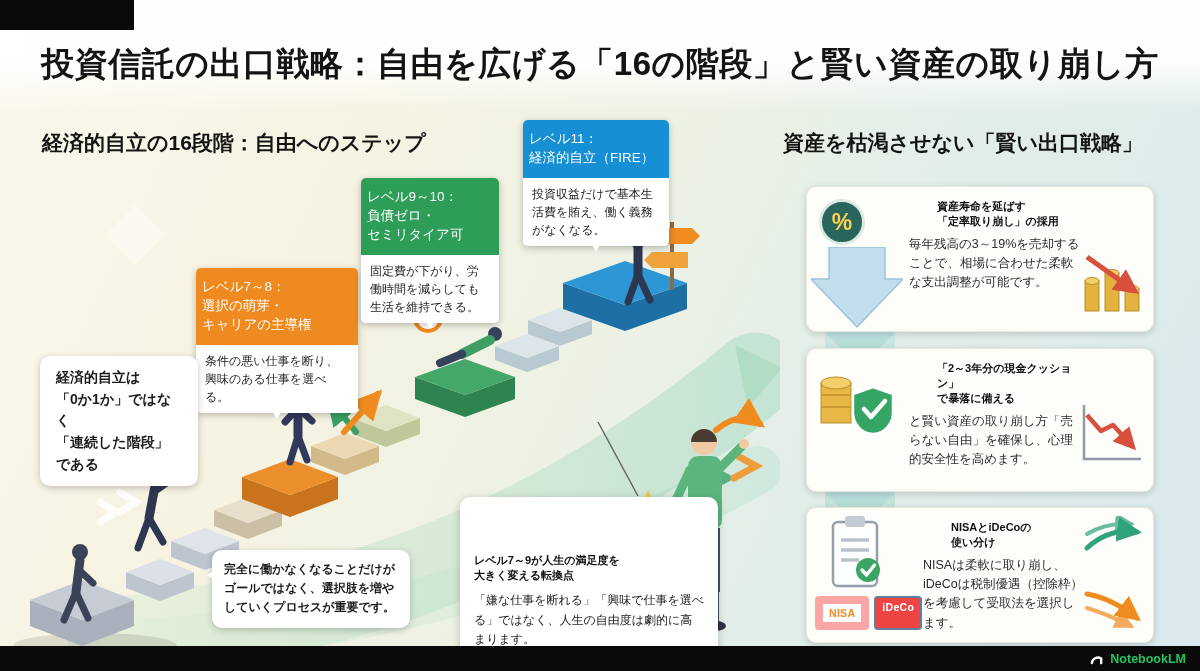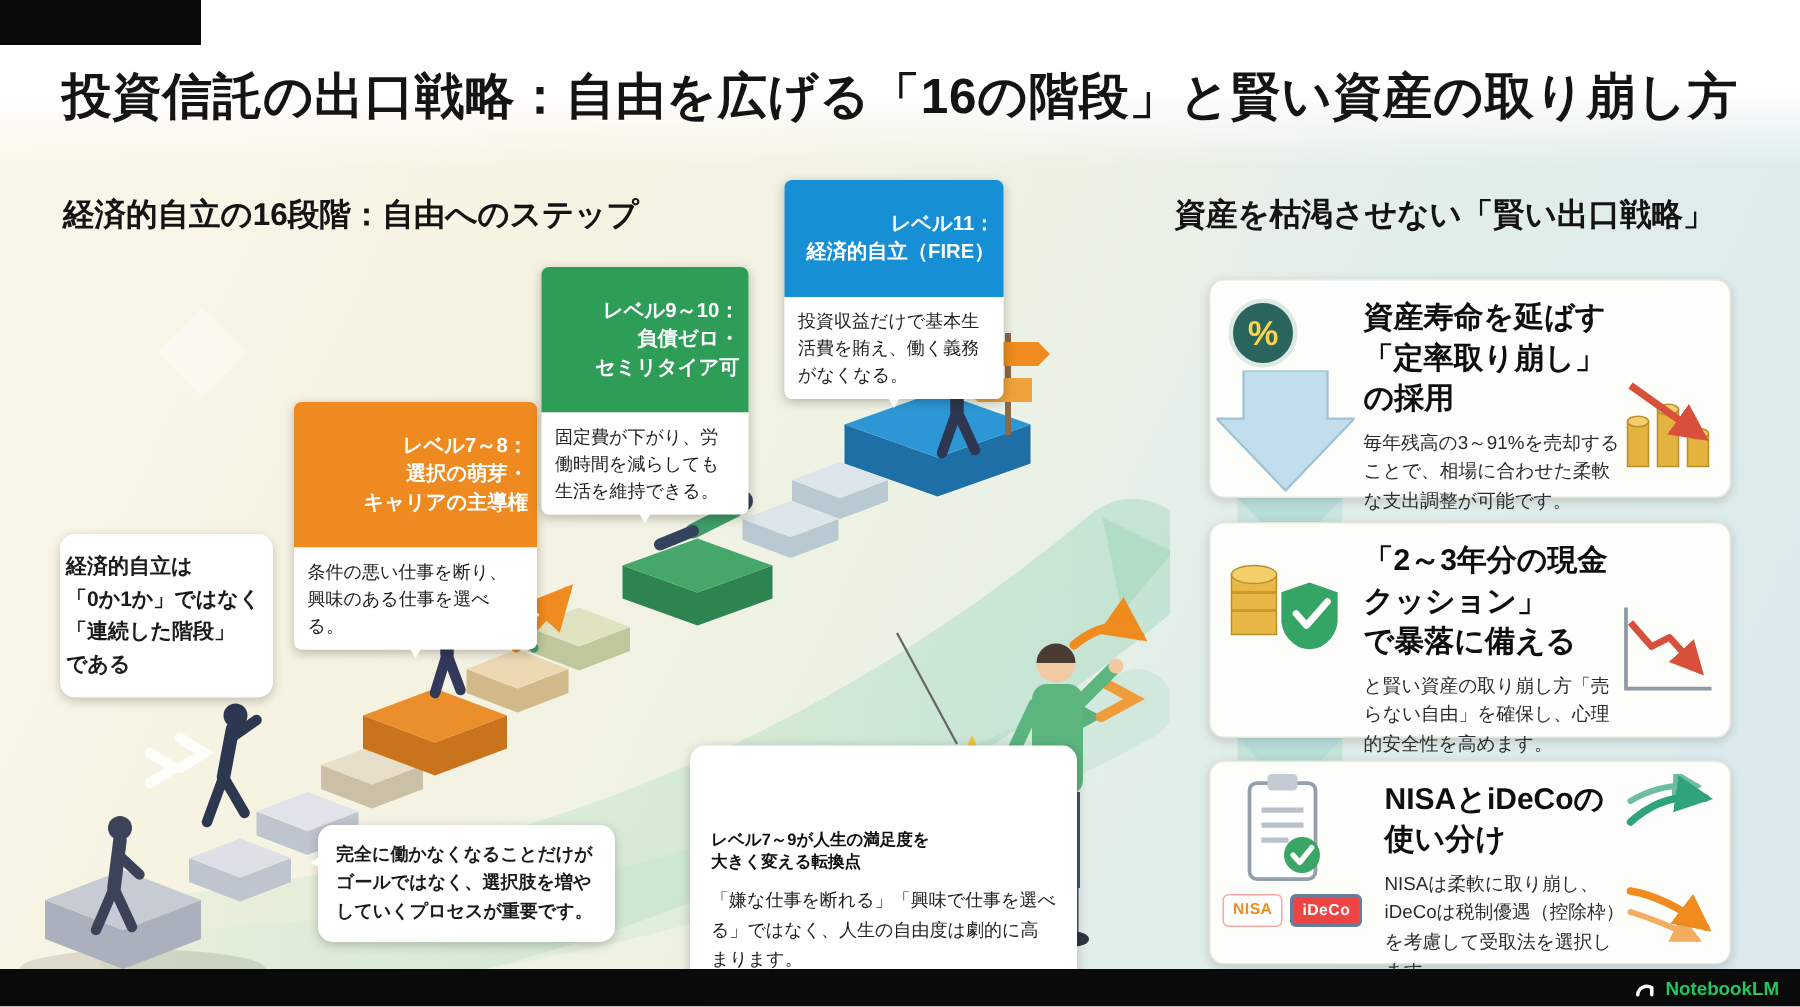--- a/index.html
+++ b/index.html
@@ -27,72 +27,72 @@
   .heading-right { left:783px; top:129px; }
 
   .stairs-svg { position:absolute; left:0; top:140px; z-index:1; }
   .flow-svg   { position:absolute; left:795px; top:180px; z-index:1; }
 
   .pre { white-space:pre-line; }
 
   
   .level-box { position:absolute; z-index:2; border-radius:5px; box-shadow:0 2px 7px rgba(0,0,0,.25); }
   .level-head {
-    color:#fff; font-weight:bold; font-size:13.5px; text-align:right;
-    padding:20px 6px; line-height:1.4; border-radius:5px 5px 0 0; white-space:pre-line;
+    color:#fff; font-weight:normal; font-size:13.5px; text-align:left;
+    padding:10px 6px; line-height:1.4; border-radius:5px 5px 0 0; white-space:pre-line;
   }
   .level-body {
     background:#fff; color:#1f1f1f; font-size:12px; line-height:1.5;
     padding:7px 9px; border-radius:0 0 5px 5px;
   }
   .level-tip {
     position:absolute; left:50%; bottom:-15px; margin-left:-9px;
     border:9px solid transparent; border-top:16px solid #fff;
   }
   .lv-orange .level-head { background:#ee8a1f; }
   .lv-green  .level-head { background:#2d9d57; }
   .lv-blue   .level-head { background:#168fd4; }
   .box-orange { left:196px; top:268px; width:162px; }
   .box-green  { left:361px; top:178px; width:138px; }
   .box-blue   { left:523px; top:120px; width:146px; }
 
   
   .bubble { position:absolute; background:#fff; border-radius:10px; box-shadow:0 2px 7px rgba(0,0,0,.22); color:#1b1b1b; z-index:2; }
-  .bubble-left  { left:40px;  top:356px; width:142px; padding:11px 4px; font-size:14px; font-weight:bold; line-height:1.55; }
+  .bubble-left  { left:40px;  top:356px; width:158px; padding:11px 16px; font-size:14px; font-weight:bold; line-height:1.55; }
   .bubble-left  .tail { position:absolute; right:24px; bottom:-15px; border:10px solid transparent; border-top:16px solid #fff; }
   .bubble-bottom{ left:212px; top:550px; width:198px; padding:10px 12px; font-size:12px; font-weight:bold; line-height:1.6; }
   .bubble-bottom .tail { position:absolute; left:-14px; top:16px; border:9px solid transparent; border-right:15px solid #fff; }
 
   .turning { position:absolute; left:460px; top:497px; width:258px; padding:12px 14px; background:#fff; border-radius:10px; box-shadow:0 2px 8px rgba(0,0,0,.22); z-index:2; }
   .turning-title { font-size:11px; font-weight:bold; line-height:1.4; color:#101010; white-space:pre-line;margin-top:44px; }
   .turning-body  { margin-top:7px; font-size:12px; line-height:1.65; color:#222; }
 
   
   .card {
     position:absolute; left:806px; width:348px; background:#fdfdf9;
     border:1px solid #e7e7dd; border-radius:10px; box-shadow:0 2px 7px rgba(0,0,0,.16); z-index:2;
   }
   .card1 { top:186px; height:146px; }
   .card2 { top:348px; height:144px; }
   .card3 { top:507px; height:136px; }
   .card-text { position:absolute; left:102px; right:70px; top:12px; }
   .card3 .card-text { left:116px; right:66px; }
-  .card-title { font-size:20px; font-weight:bold; line-height:1.35; color:#0f0f0f; white-space:pre-line; }
+  .card-title { font-size:11px; font-weight:bold; line-height:1.35; color:#0f0f0f; white-space:pre-line;margin-left:28px; }
   .card-body  { margin-top:6px; font-size:12.5px; line-height:1.55; color:#2c2c2c; }
 
   .pct {
     position:absolute; left:12px; top:12px; width:46px; height:46px; border-radius:50%;
     background:#29655c; color:#ffd34d; font-size:23px; font-weight:bold;
     display:flex; align-items:center; justify-content:center; border:3px solid #dfe9e4;
   }
   .icon-abs { position:absolute; }
 
   .badges { position:absolute; left:8px; top:88px; display:flex; gap:5px; }
   .badge { font-size:10.5px; font-weight:bold; padding:3px 6px; border-radius:4px; letter-spacing:.3px; }
-  .badge-nisa  { background:#fff; border:1px solid #fca5a5; color:#ef8b1f; }
+  .badge-nisa  { background:#fff; border:8px solid #fca5a5; color:#ef8b1f; }
   .badge-ideco { background:#ef4444; border:2px solid #647e9b; color:#fff; }
 
   .footer {
     position:absolute; left:0; right:0; bottom:0; height:25px; background:#0a0a0a;
     display:flex; align-items:center; justify-content:flex-end; gap:6px; padding-right:14px; z-index:6;
   }
   .footer-brand { color:#22c55e; font-size:12.5px; font-weight:bold; }
 </style>
 </head>
 <body>
@@ -298,21 +298,21 @@
   </svg>
 
   <div class="card card1">
     <div class="pct">%</div>
     <svg class="icon-abs" style="left:4px;top:60px" width="92" height="84" viewBox="0 0 92 84">
       <polygon points="18,0 74,0 74,32 92,32 46,80 0,32 18,32" fill="#c2ddeb" stroke="#9cc3d8" stroke-width="1.5"></polygon>
     </svg>
     <div class="card-text">
       <div class="card-title">資産寿命を延ばす
 「定率取り崩し」の採用</div>
-      <div class="card-body">毎年残高の3～91%を売却することで、相場に合わせた柔軟な支出調整が可能です。</div>
+      <div class="card-body">毎年残高の3～19%を売却することで、相場に合わせた柔軟な支出調整が可能です。</div>
     </div>
     <svg class="icon-abs" style="right:8px;top:62px" width="62" height="66" viewBox="0 0 62 66">
       <rect x="2" y="32" width="14" height="30" fill="#e3b23f" stroke="#b98f2b"></rect>
       <ellipse cx="9" cy="32" rx="7" ry="3.5" fill="#f3cf6b" stroke="#b98f2b"></ellipse>
       <rect x="22" y="24" width="14" height="38" fill="#e3b23f" stroke="#b98f2b"></rect>
       <ellipse cx="29" cy="24" rx="7" ry="3.5" fill="#f3cf6b" stroke="#b98f2b"></ellipse>
       <rect x="42" y="40" width="14" height="22" fill="#e3b23f" stroke="#b98f2b"></rect>
       <ellipse cx="49" cy="40" rx="7" ry="3.5" fill="#f3cf6b" stroke="#b98f2b"></ellipse>
       <path d="M4 8 L52 42" stroke="#d8503c" stroke-width="5" fill="none" marker-end="url(#ah-red)"></path>
     </svg>

